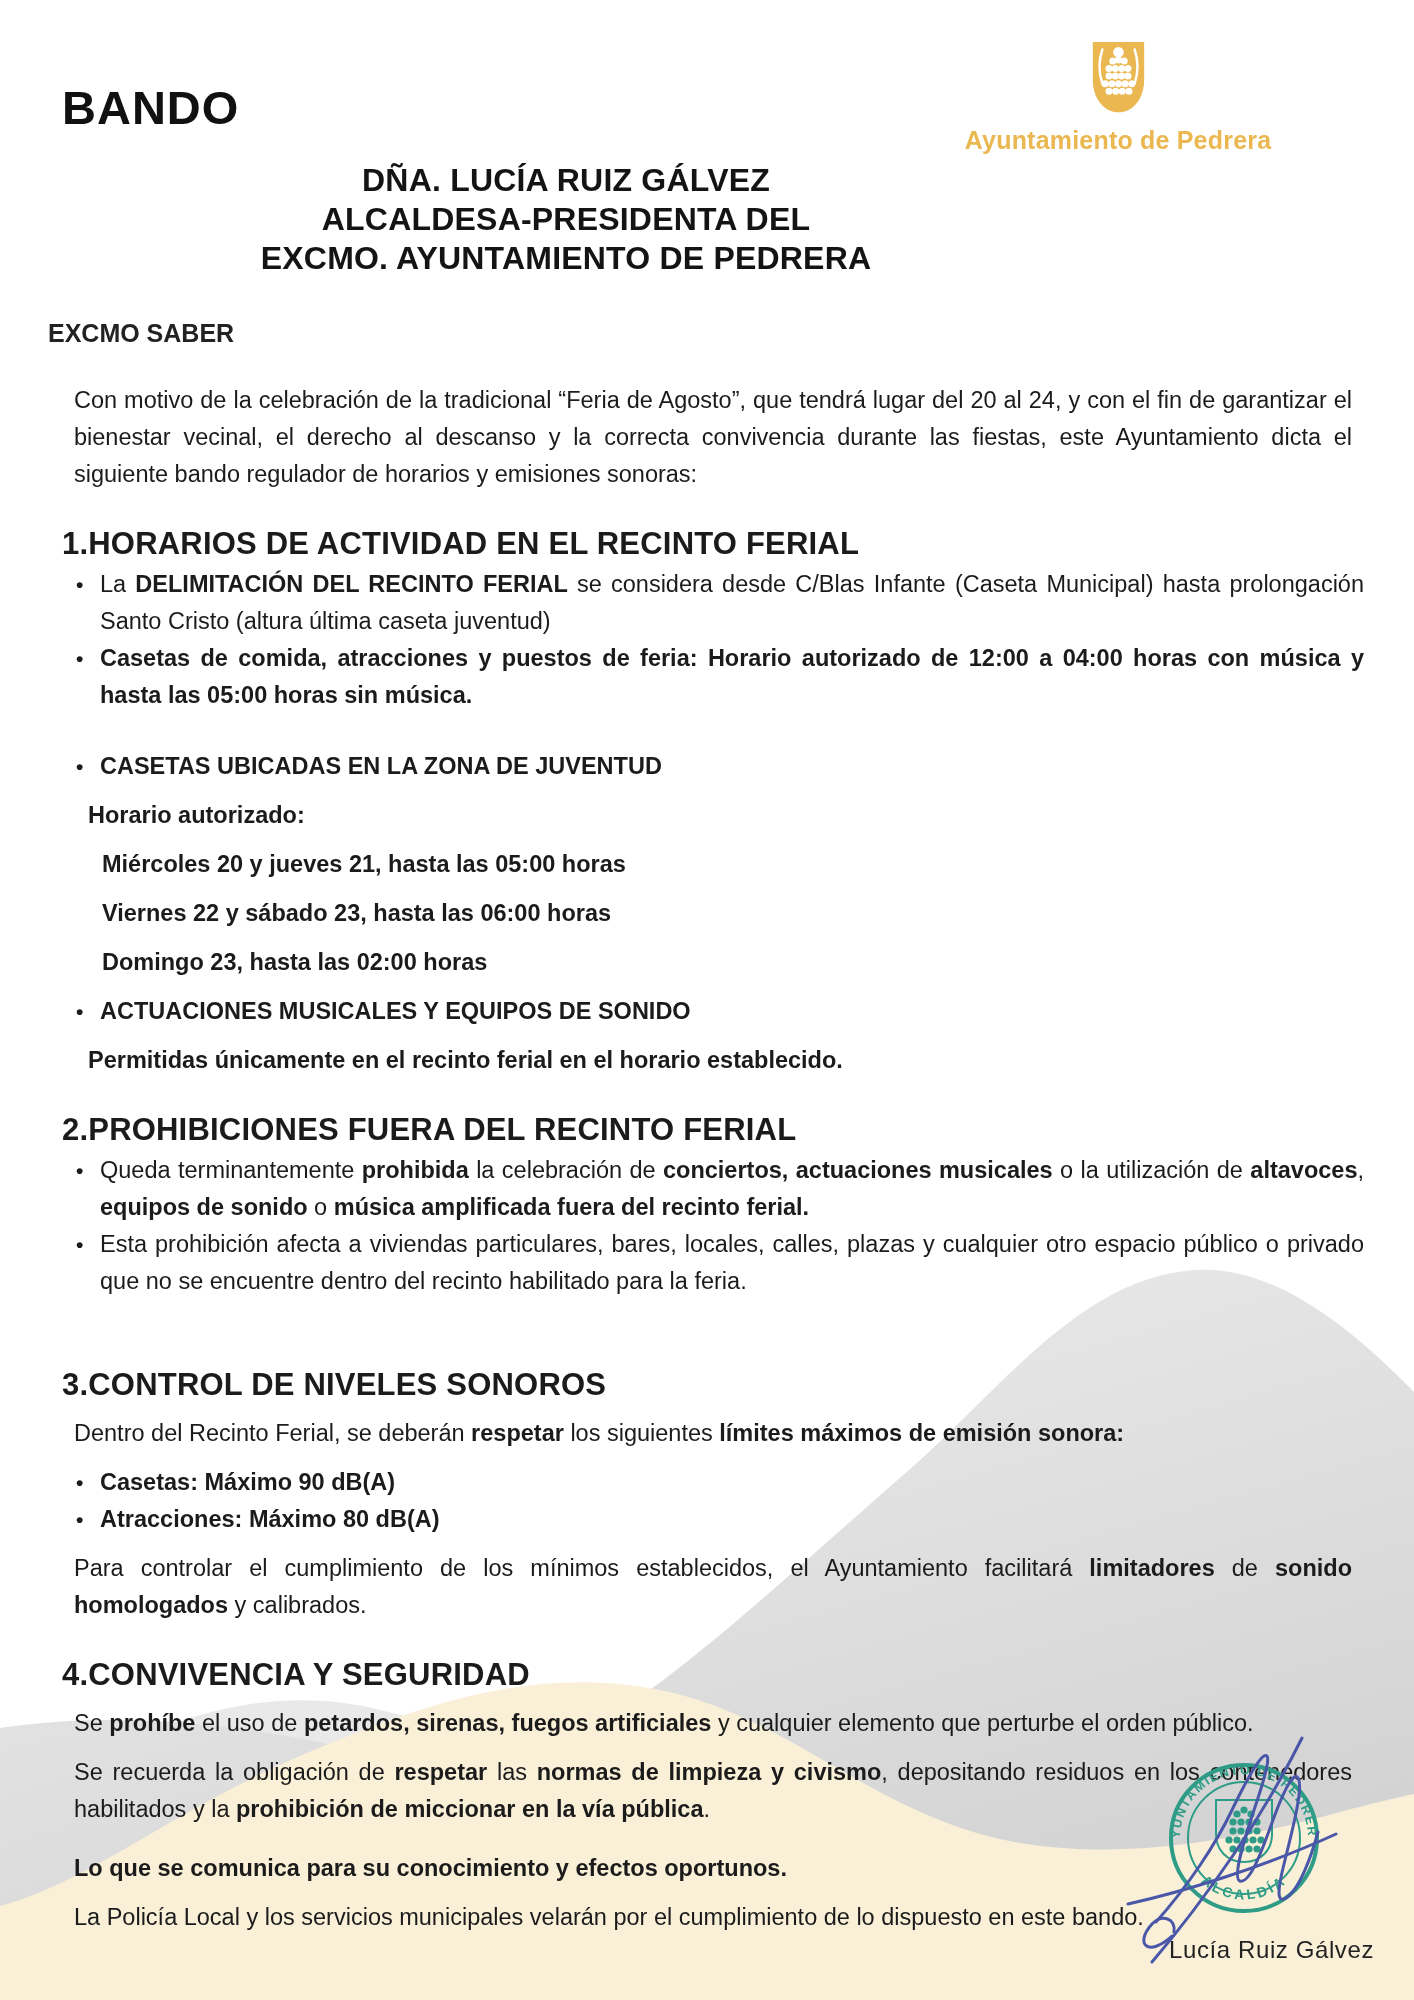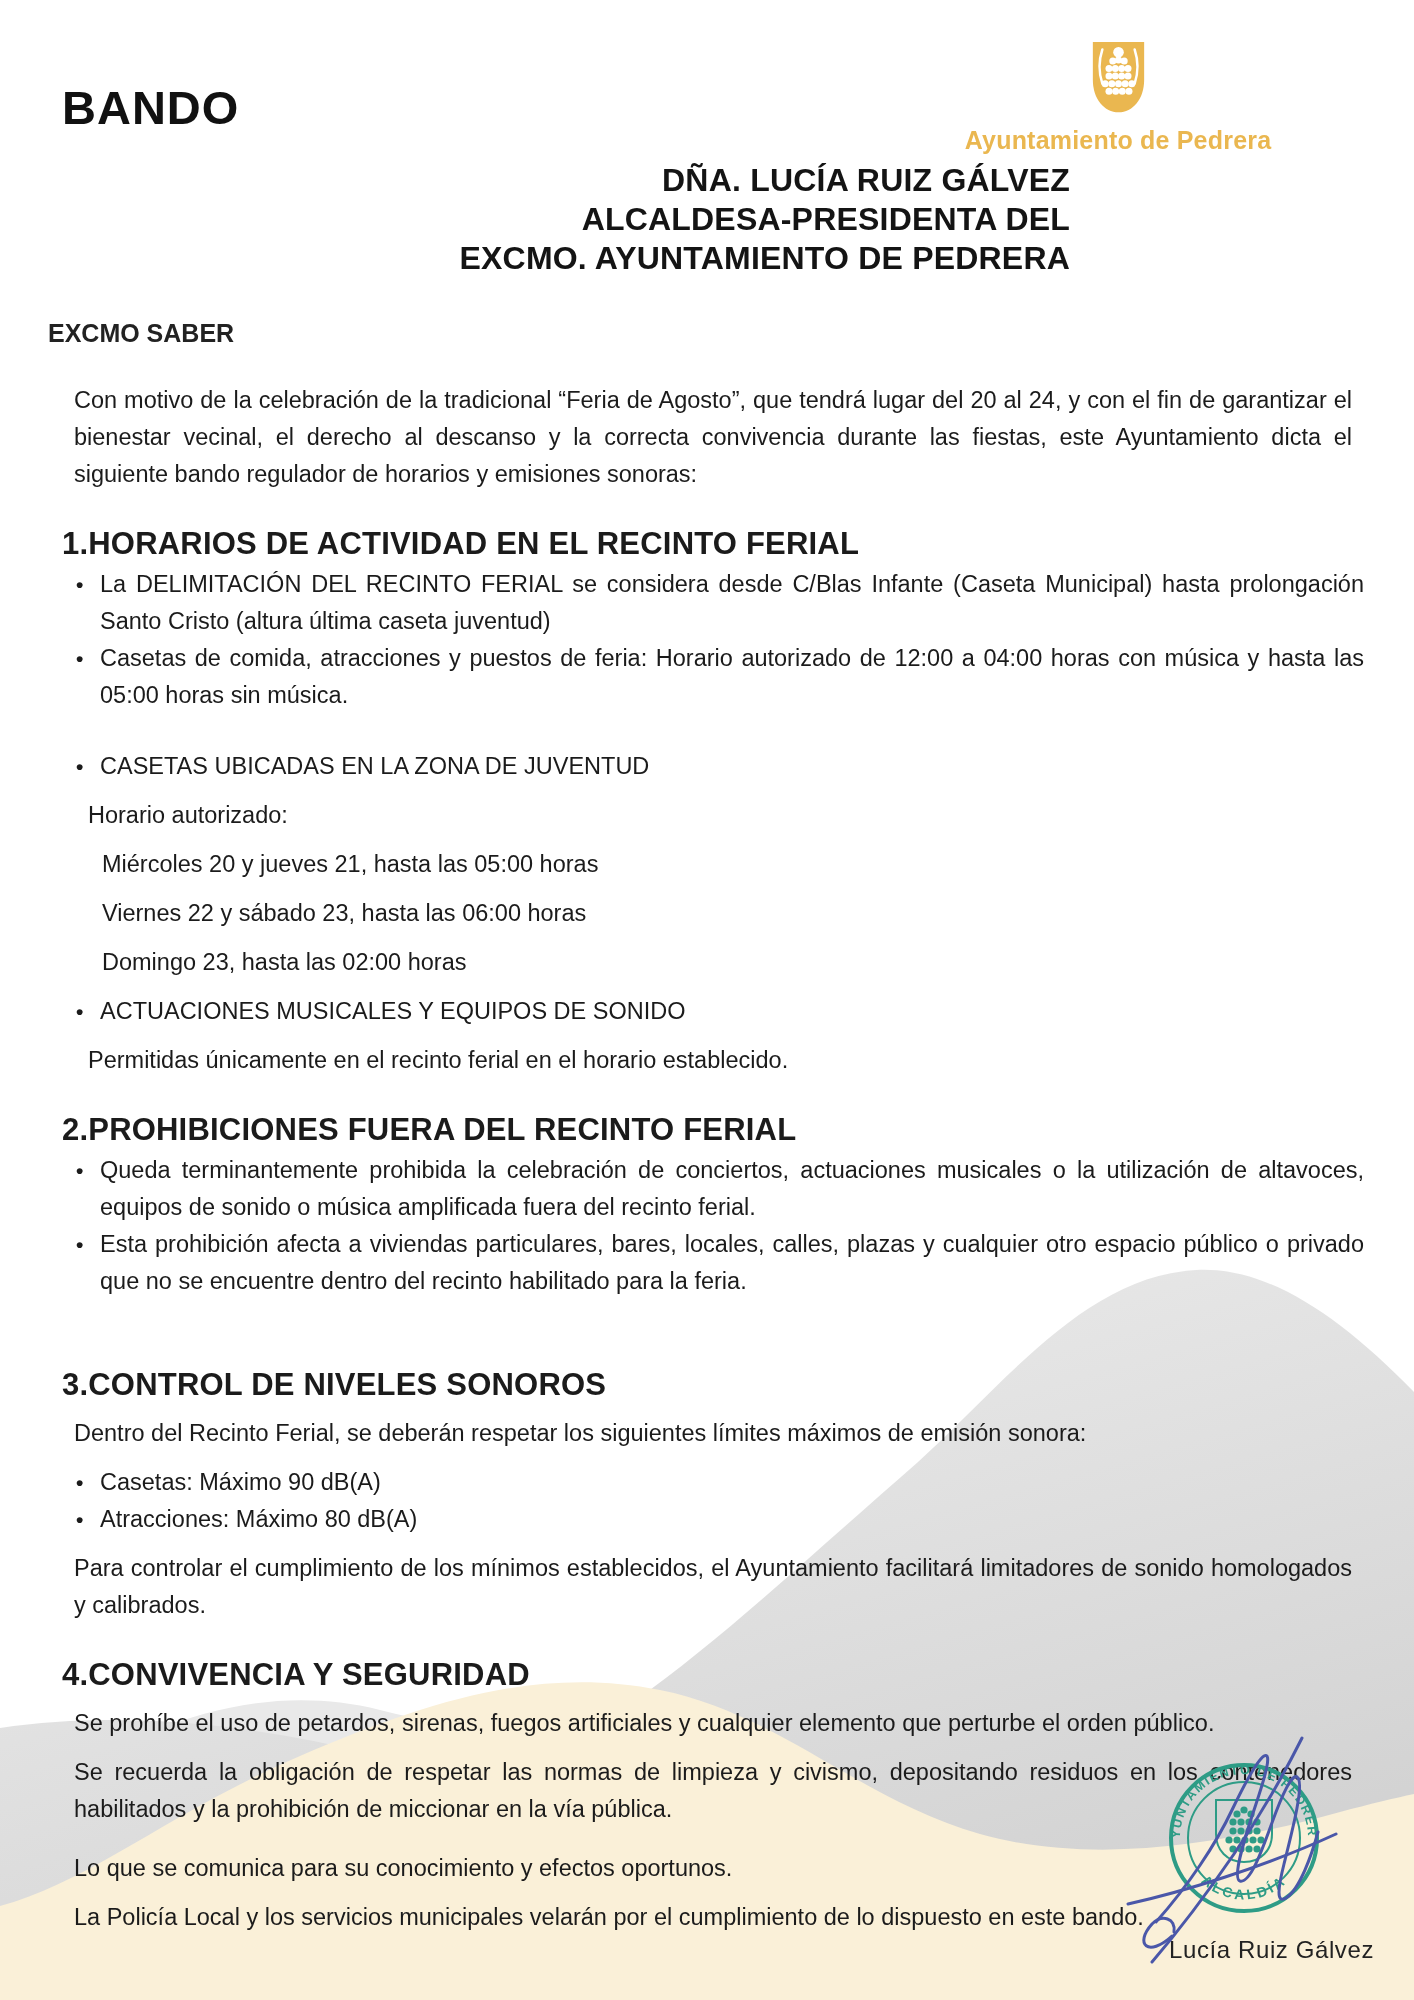--- a/index.html
+++ b/index.html
@@ -28,21 +28,21 @@
     display:flex;flex-direction:column;align-items:center;z-index:2;
   }
   .logo-text{
     margin-top:10px;
     font-size:25px;font-weight:bold;
     color:var(--gold,#eab750);
     white-space:nowrap;letter-spacing:0.2px;
   }
   .headline{
     margin:26px 294px 0 0;
-    text-align:right;
+    text-align:center;
     font-size:32px;line-height:39px;font-weight:bold;color:#141414;
     letter-spacing:0.2px;
   }
   .salutation{
     margin:40px 0 0 -14px;
     font-size:25px;line-height:30px;font-weight:bold;color:#222;
   }
   
   .blocks{margin-top:34px;font-size:23.5px;line-height:37px;text-align:justify;}
   .para{margin:12px;}
@@ -55,21 +55,21 @@
   .bullet::before{
     content:"•";
     width:24px;flex:none;
     font-size:21px;font-weight:bold;
   }
   .b-text{flex:1;text-align:justify;}
   .sub1{margin-left:26px;}
   .sub2{margin-left:40px;}
   .closing{margin-top:22px;}
   .date-line{margin-top:56px;text-align:left;}
-  b{font-weight:normal;}
+  b{font-weight:bold;}
   
   .seal{position:absolute;left:1112px;top:1726px;width:262px;z-index:3;}
   .seal svg{overflow:visible;display:block;}
   .seal-name{
     text-align:right;
     font-size:24px;letter-spacing:0.6px;
     color:#222;margin-top:-6px;
   }
 </style>
 </head>

